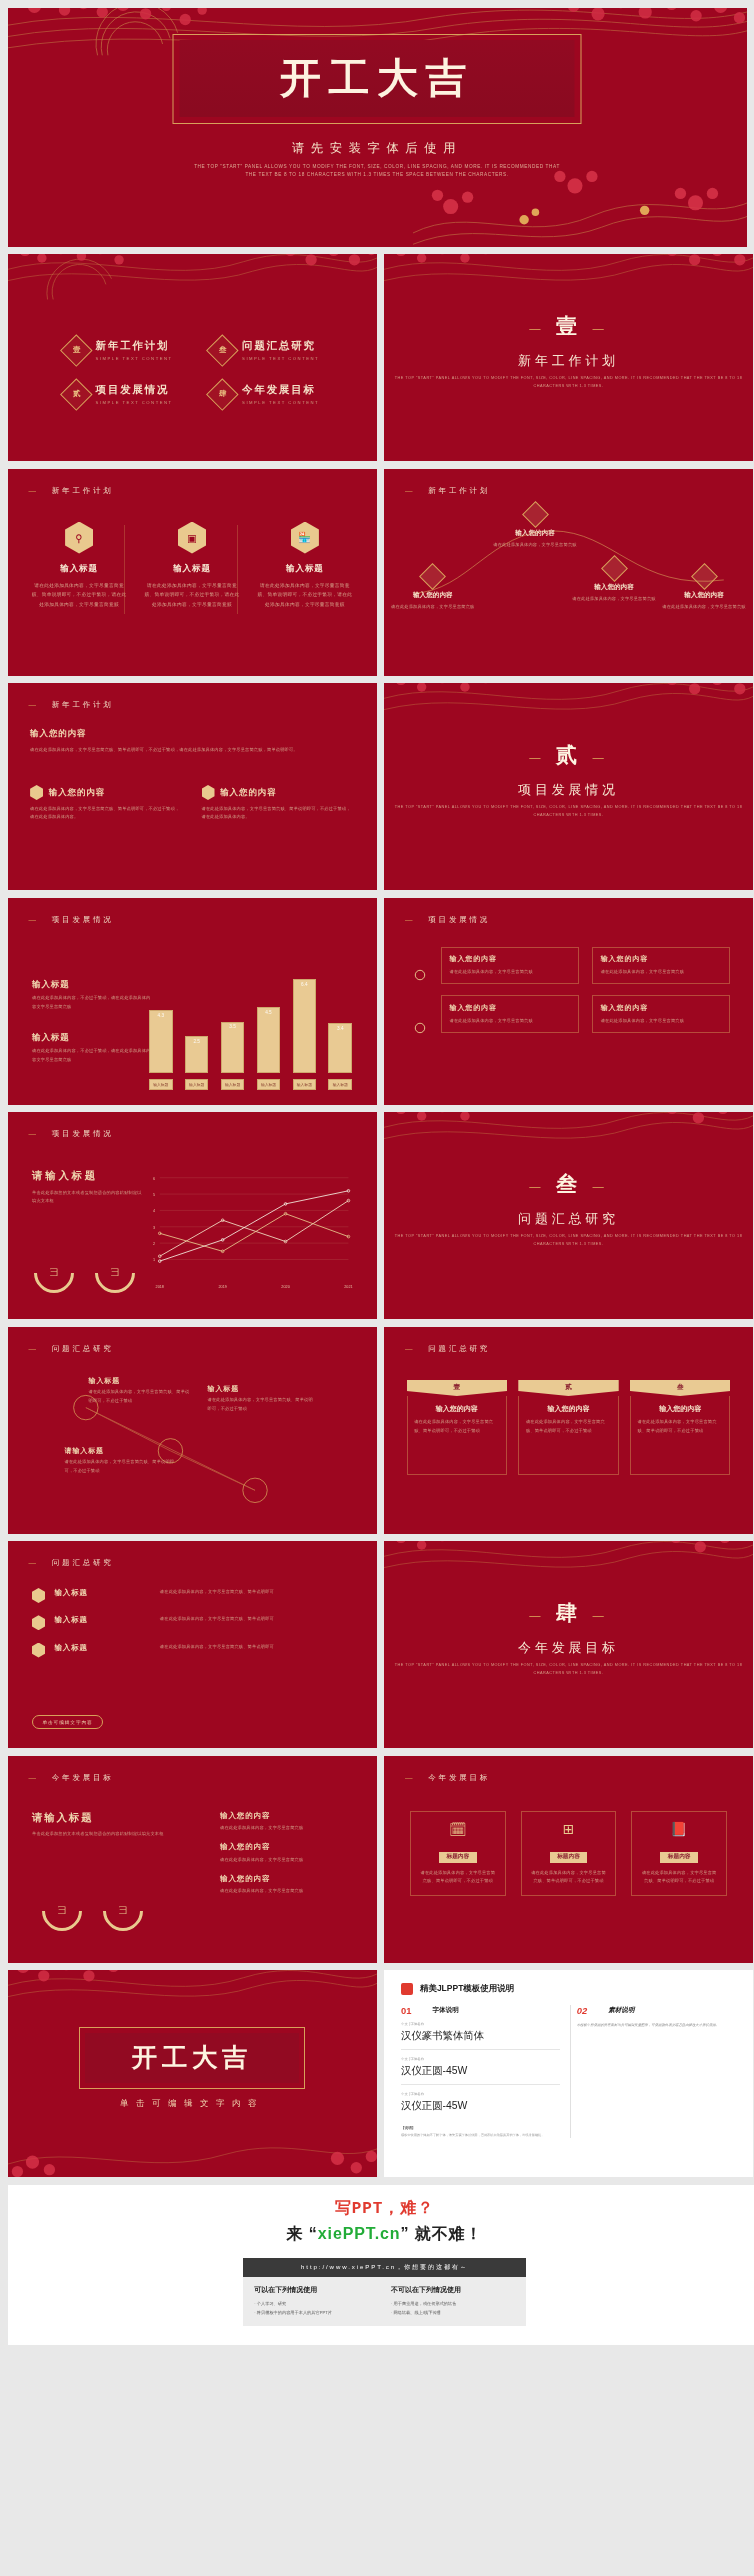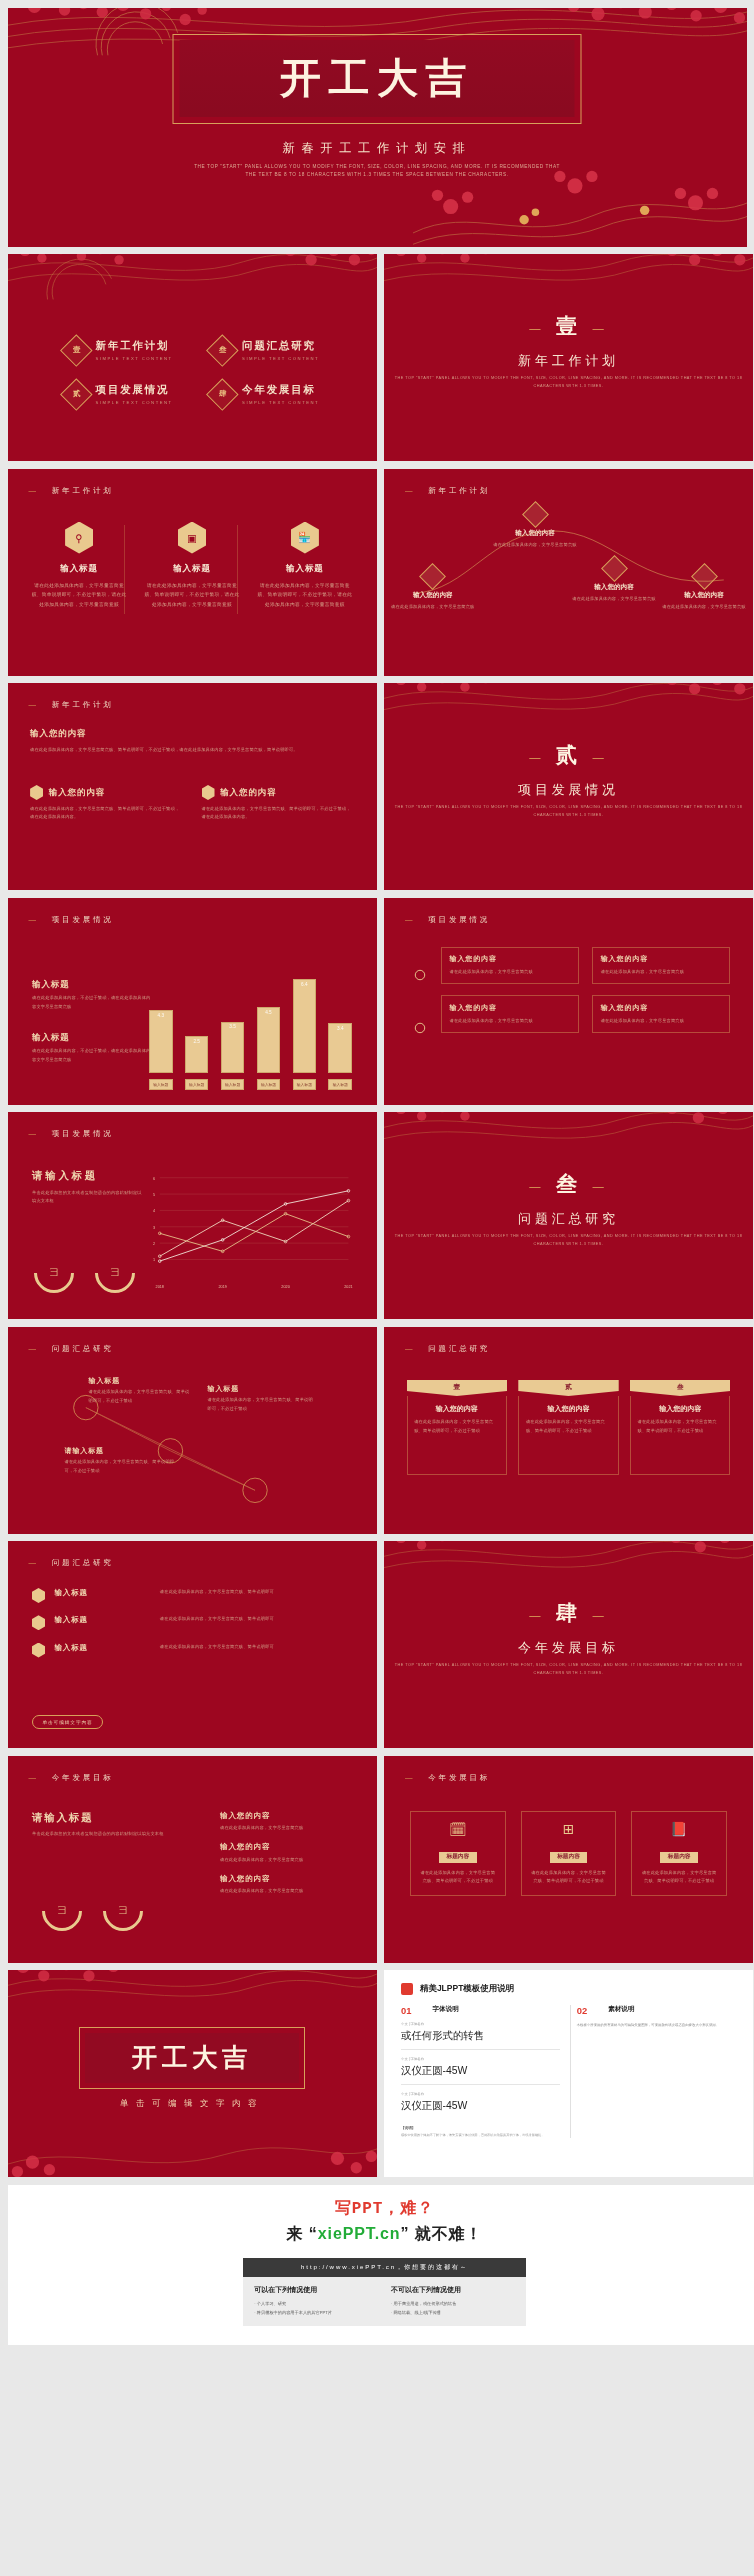--- a/index.html
+++ b/index.html
@@ -230,22 +230,22 @@
     color:#f0d7b0; font-size:8.5px; letter-spacing:7.5px;
   }
 
   
   .doc { position:absolute; inset:0; padding:13px 17px; color:#333; }
   .doc-top { display:flex; align-items:center; gap:6.6px; margin-bottom:9.4px; }
   .doc-logo { width:12.3px; height:12.3px; background:#e03a2f; border-radius:1.9px; }
   .doc-top h3 { font-size:8.5px; font-weight:bold; color:#222; }
   .doc-cols { display:flex; gap:9.4px; }
   .doc-col { flex:1; }
-  .doc-col.sep { border-left:0.9px solid #e0e0e0; padding-left:6px; }
-  .doc-h { display:flex; align-items:flex-start; gap:21px; margin-bottom:6.6px; }
+  .doc-col.sep { border-left:0.9px solid #e0e0e0; padding-left:6px;font-style:italic; }
+  .doc-h { display:flex; align-items:center; gap:21px; margin-bottom:6.6px; }
   .doc-h .num { color:#e03a2f; font-size:9.4px; font-weight:bold; }
   .doc-h .lbl { font-size:6.6px; font-weight:bold; color:#222; }
   .doc-label { font-size:3.4px; color:#999; margin-bottom:2.8px; }
   .doc-font { font-size:10.4px; color:#222; border-bottom:0.9px solid #e5e5e5; padding-bottom:5.7px; margin-bottom:7.5px; }
   .doc-note-h { font-size:3.6px; font-weight:bold; color:#555; margin-bottom:1.9px; }
   .doc-note { font-size:3.2px; color:#999; line-height:1.9; }
   .doc-p { font-size:3.4px; color:#888; line-height:2; }
   .ribbon-img {
     border:0.9px solid #e8e8e8; height:38px; margin-bottom:7.5px;
     background:linear-gradient(#fafafa,#f2f2f2); position:relative;
@@ -336,21 +336,21 @@
             <circle cx="130" cy="68" r="4"></circle>
           <circle cx="246" cy="66" r="5"></circle>
         </g>
       </svg>
 
       <div class="t-frame">
         <div class="t-inner">
           <span class="t-main">开工大吉</span>
         </div>
       </div>
-      <div class="t-sub">新春开工工作计划安排</div>
+      <div class="t-sub">请先安装字体后使用</div>
       <div class="t-eng">
         <div>THE TOP "START" PANEL ALLOWS YOU TO MODIFY THE FONT, SIZE, COLOR, LINE SPACING, AND MORE. IT IS RECOMMENDED THAT</div>
         <div>THE TEXT BE 8 TO 18 CHARACTERS WITH 1.3 TIMES THE SPACE BETWEEN THE CHARACTERS.</div>
       </div>
     </div>
   </div>
 
   <div class="row">
 
     <div class="slide">
@@ -925,21 +925,21 @@
           <h3>精美JLPPT模板使用说明</h3>
         </div>
         <div class="doc-cols">
 
           <div class="doc-col">
             <div class="doc-h">
                 <span class="num">01</span>
               <span class="lbl">字体说明</span>
               </div>
             <div class="doc-label">中文 | 字体名称</div>
-            <div class="doc-font">或任何形式的转售</div>
+            <div class="doc-font">汉仪篆书繁体简体</div>
             <div class="doc-label">中文 | 字体名称</div>
             <div class="doc-font">汉仪正圆-45W</div>
             <div class="doc-label">中文 | 字体名称</div>
             <div class="doc-font" style="border-bottom:none">汉仪正圆-45W</div>
             <div class="doc-note-h">【说明】</div>
             <div class="doc-note">模板中使用的字体如不了解字体，请先安装字体后使用，否则系统自动替换其他字体，出现排版错乱。</div>
           </div>
 
           <div class="doc-col sep">
             <div class="doc-h">

